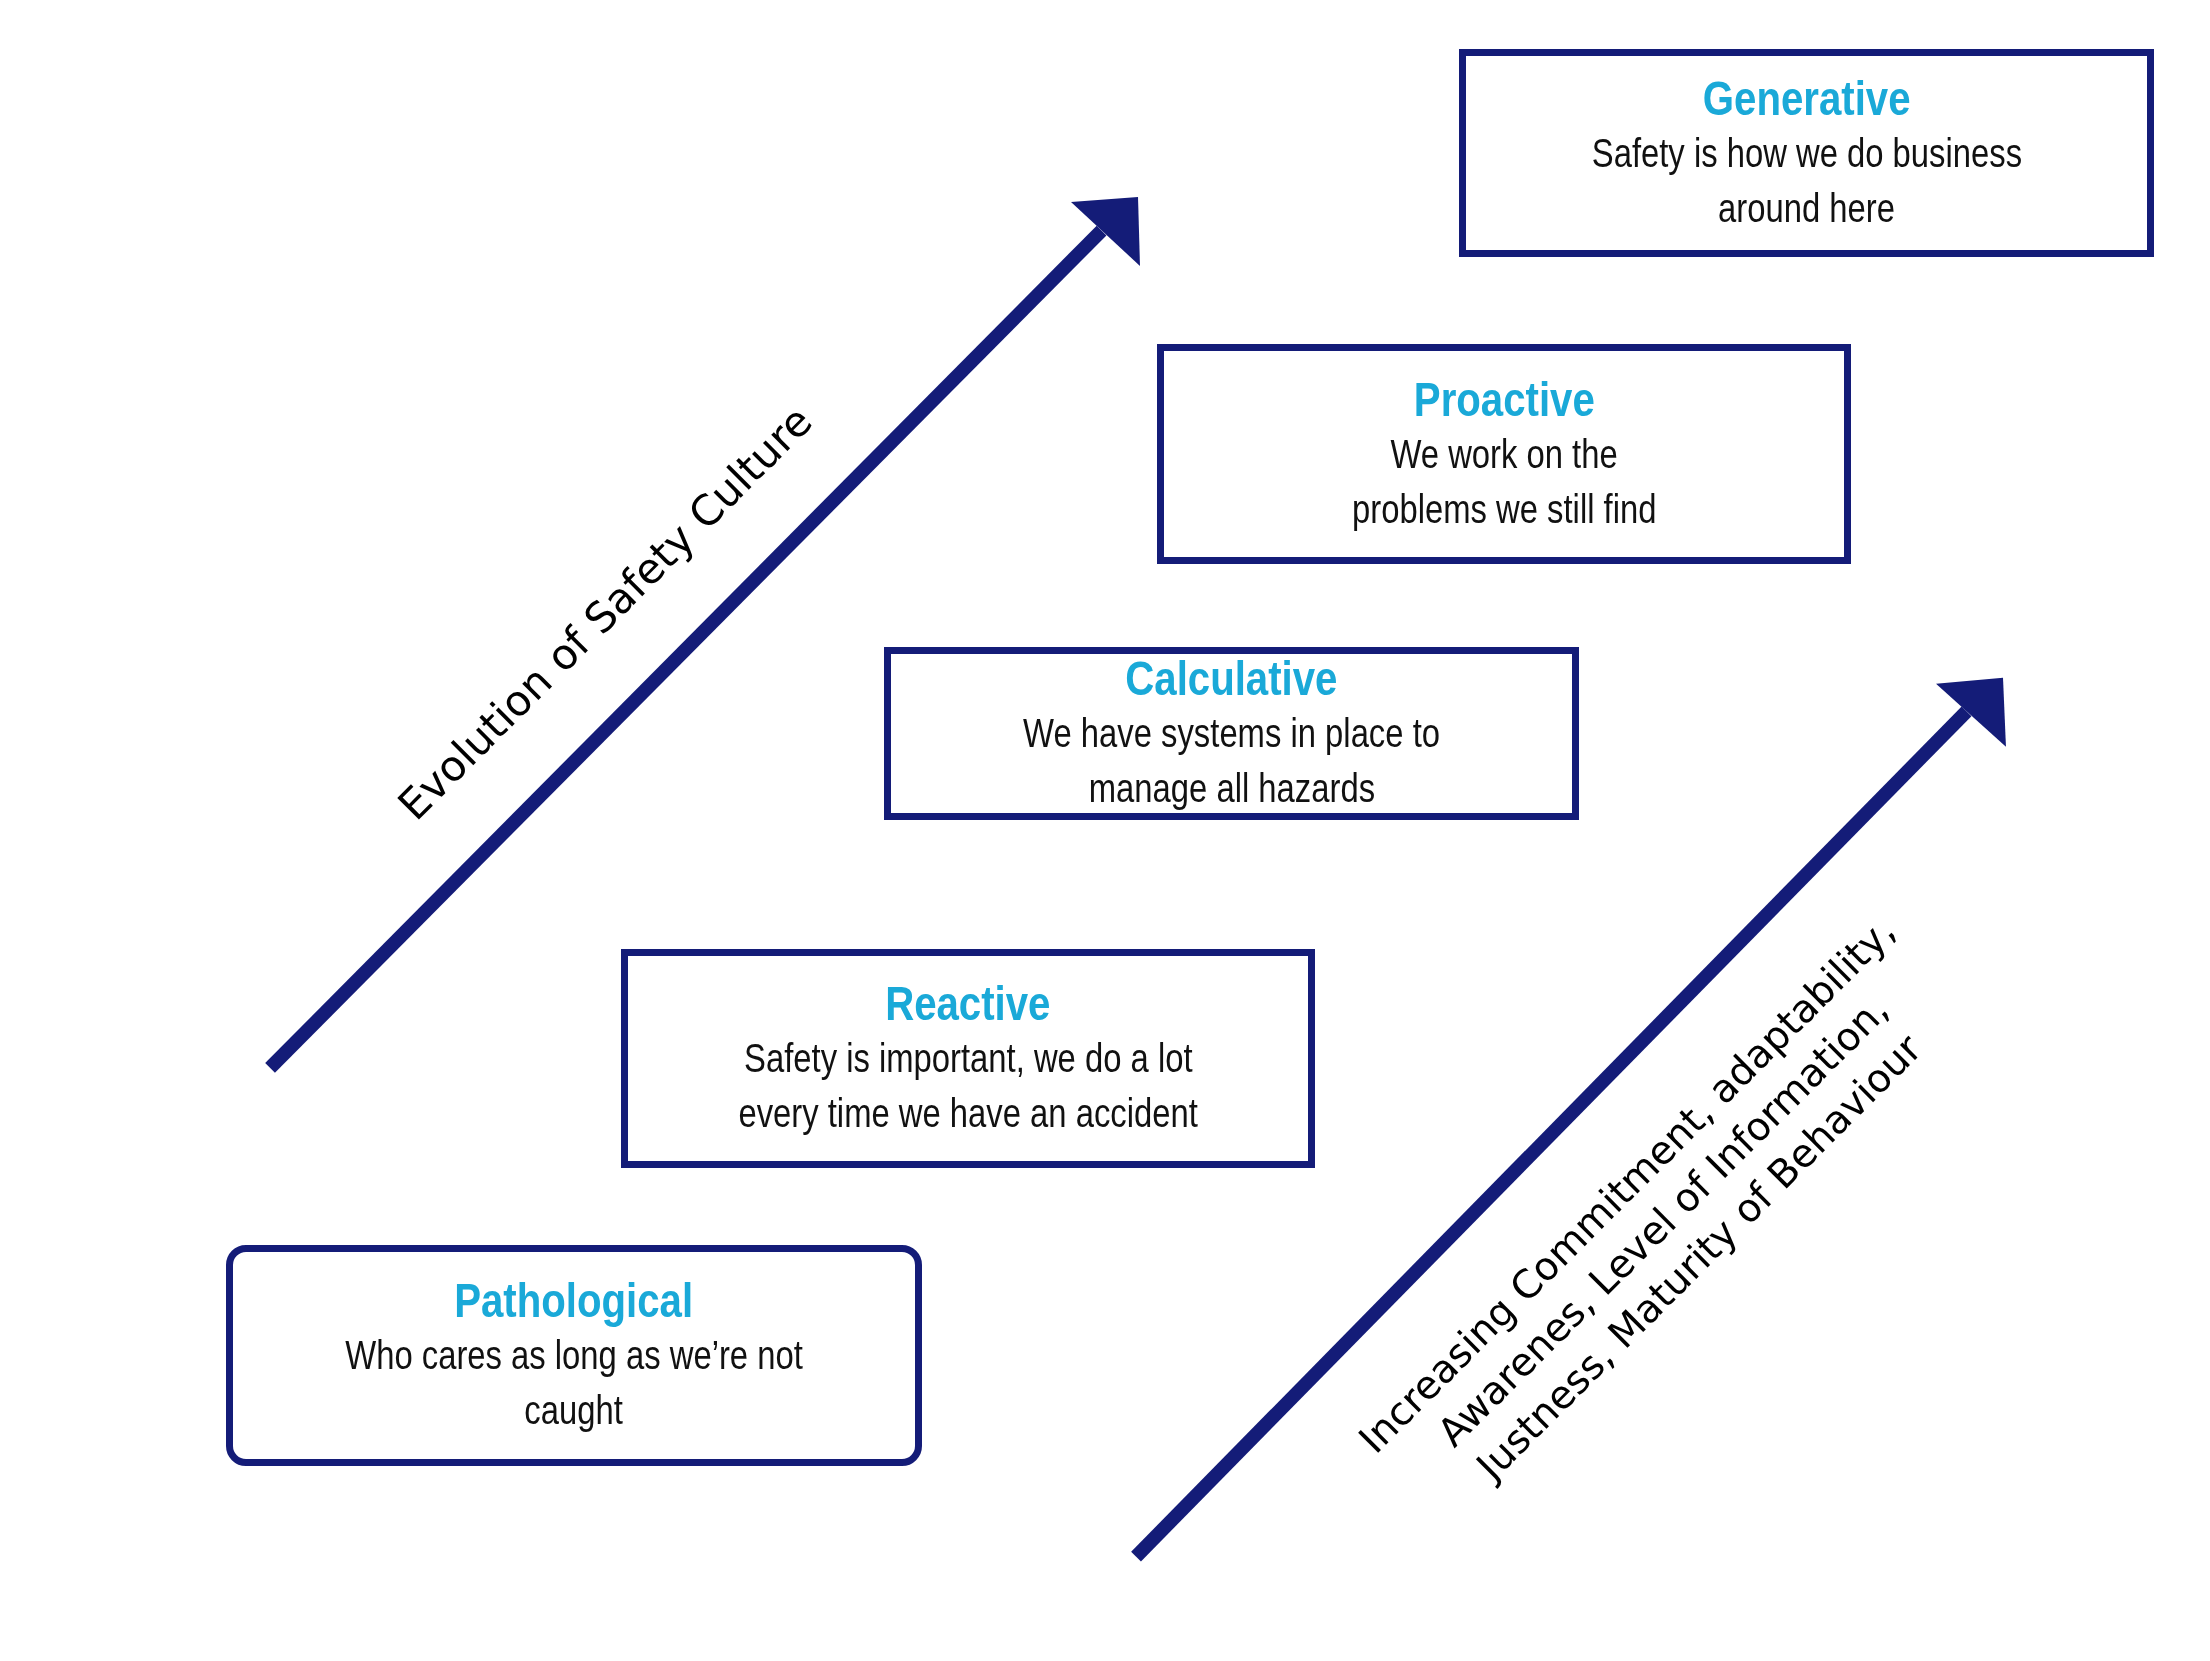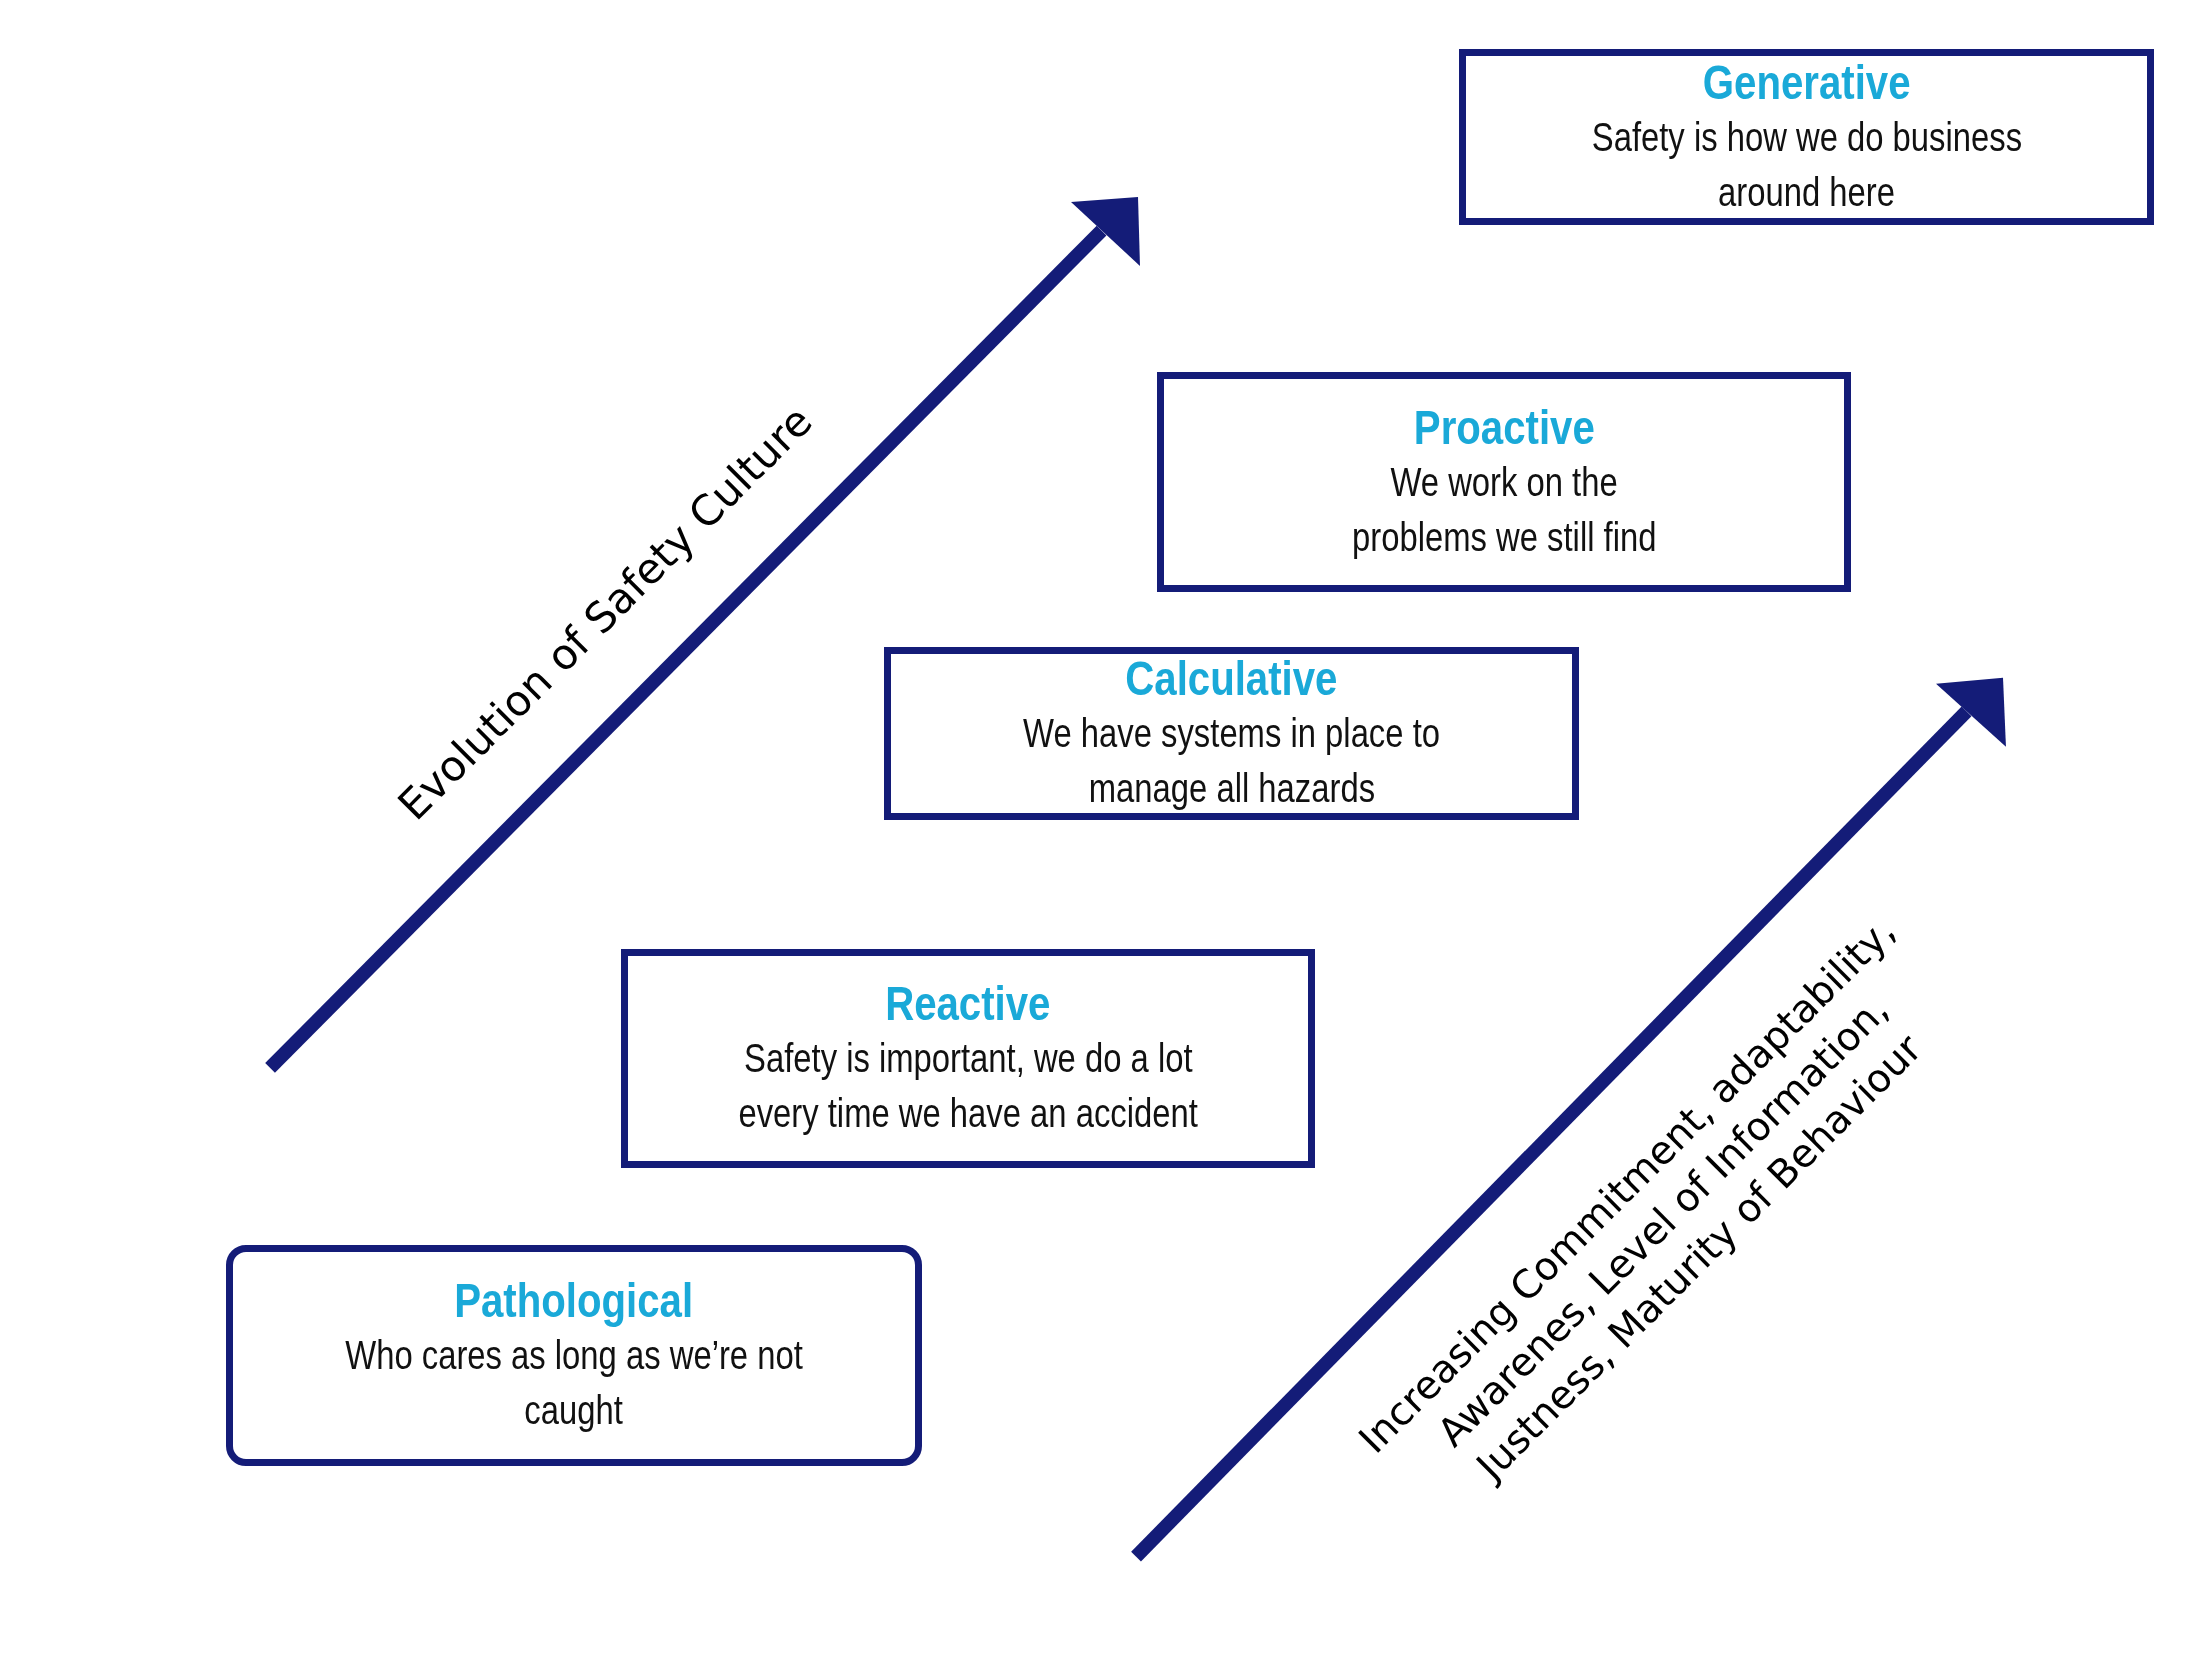--- a/index.html
+++ b/index.html
@@ -52,27 +52,27 @@
     <g>
       <line x1="274" y1="1084" x2="1118" y2="234" stroke="#141c78" stroke-width="14"></line>
       <polygon points="1155,200 1087,205 1157,270" fill="#141c78"></polygon>
     </g>
     <g>
       <line x1="1153" y1="1580" x2="1996" y2="722" stroke="#141c78" stroke-width="14"></line>
       <polygon points="2033,688 1965,694 2036,758" fill="#141c78"></polygon>
     </g>
   </svg>
 
-  <div class="stage-box" style="left:1459px;top:49px;width:695px;height:176px;">
+  <div class="stage-box" style="left:1459px;top:49px;width:695px;height:208px;">
     <div class="stage-title">Generative</div>
     <div class="stage-desc">Safety is how we do business</div>
     <div class="stage-desc">around here</div>
   </div>
 
-  <div class="stage-box" style="left:1157px;top:344px;width:694px;height:220px;margin-top:28px;">
+  <div class="stage-box" style="left:1157px;top:344px;width:694px;height:220px;">
     <div class="stage-title">Proactive</div>
     <div class="stage-desc">We work on the</div>
     <div class="stage-desc">problems we still find</div>
   </div>
 
   <div class="stage-box" style="left:884px;top:647px;width:695px;height:173px;">
     <div class="stage-title">Calculative</div>
     <div class="stage-desc">We have systems in place to</div>
     <div class="stage-desc">manage all hazards</div>
   </div>

